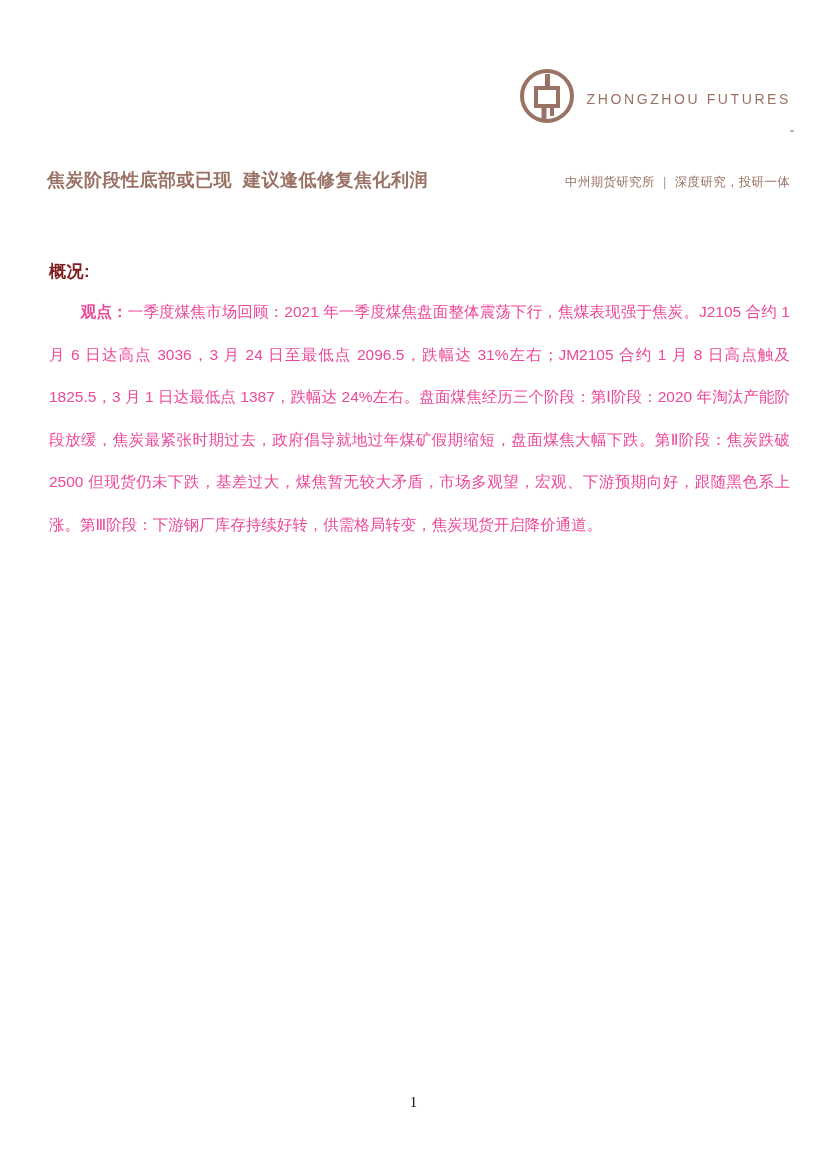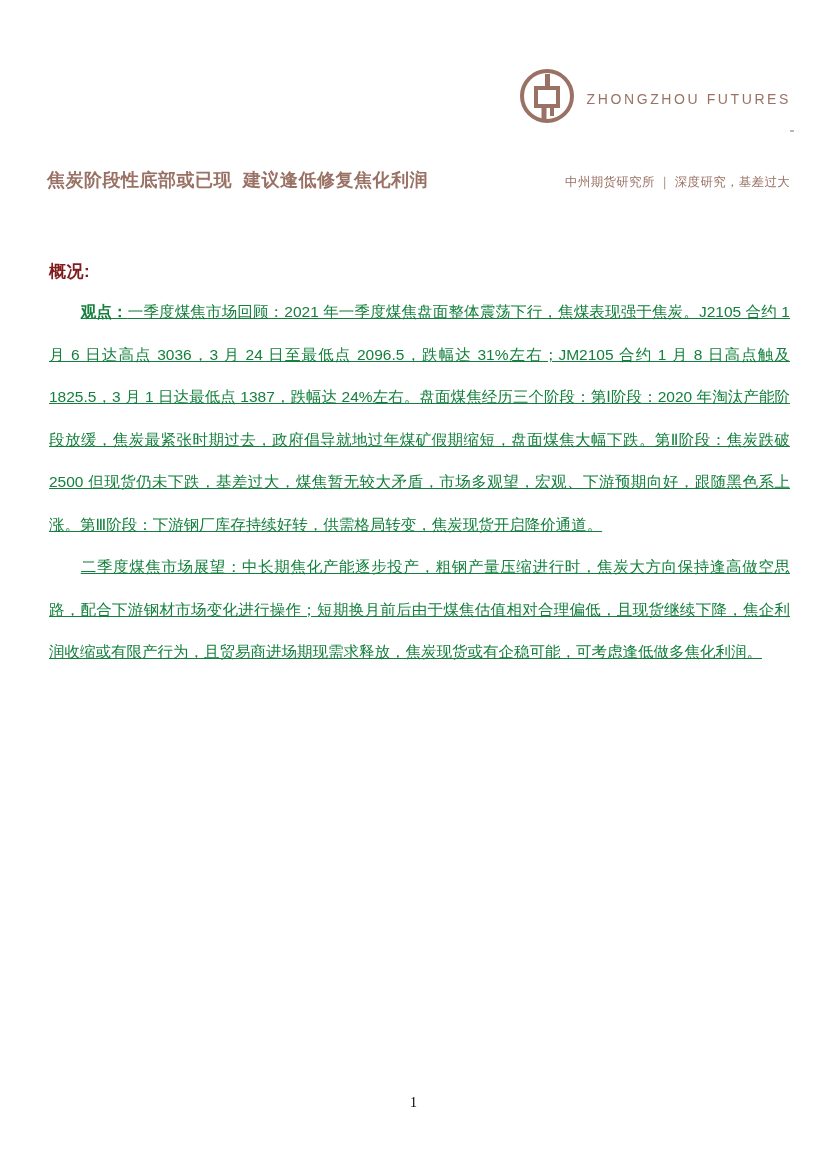--- a/index.html
+++ b/index.html
@@ -96,22 +96,21 @@
     letter-spacing: 0.5px;
   }
   .paragraphs {
     position: absolute;
     left: 49px;
     top: 291px;
     width: 741px;
     font-size: 15.5px;
     line-height: 42.5px;
     text-align: justify;
-    color: #15803d;
-    text-decoration: underline;
+    color: #ec4899;
   }
   .paragraphs p {
     margin: 0;
     text-indent: 2.05em;
   }
   .para-lead { font-weight: bold; }
 
   
   .page-number {
     position: absolute;
@@ -139,25 +138,24 @@
       <line x1="33" y1="38" x2="33" y2="48" stroke="#9a7265" stroke-width="4"></line>
     </svg>
     <div class="logo-text">
       <span class="logo-en">ZHONGZHOU FUTURES</span>
     </div>
   </div>
   <div class="artifact-dot"></div>
 
   <div class="title-row">
     <span class="doc-title">焦炭阶段性底部或已现  建议逢低修复焦化利润</span>
-    <span class="doc-subtitle">中州期货研究所 ｜ 深度研究，基差过大</span>
+    <span class="doc-subtitle">中州期货研究所 ｜ 深度研究，投研一体</span>
   </div>
 
   <div class="overview-label">概况:</div>
 
   <div class="paragraphs" id="paragraphs">
       <p><span class="para-lead">观点：</span>一季度煤焦市场回顾：2021 年一季度煤焦盘面整体震荡下行，焦煤表现强于焦炭。J2105 合约 1 月 6 日达高点 3036，3 月 24 日至最低点 2096.5，跌幅达 31%左右；JM2105 合约 1 月 8 日高点触及 1825.5，3 月 1 日达最低点 1387，跌幅达 24%左右。盘面煤焦经历三个阶段：第Ⅰ阶段：2020 年淘汰产能阶段放缓，焦炭最紧张时期过去，政府倡导就地过年煤矿假期缩短，盘面煤焦大幅下跌。第Ⅱ阶段：焦炭跌破 2500 但现货仍未下跌，基差过大，煤焦暂无较大矛盾，市场多观望，宏观、下游预期向好，跟随黑色系上涨。第Ⅲ阶段：下游钢厂库存持续好转，供需格局转变，焦炭现货开启降价通道。</p>
-      <p>二季度煤焦市场展望：中长期焦化产能逐步投产，粗钢产量压缩进行时，焦炭大方向保持逢高做空思路，配合下游钢材市场变化进行操作；短期换月前后由于煤焦估值相对合理偏低，且现货继续下降，焦企利润收缩或有限产行为，且贸易商进场期现需求释放，焦炭现货或有企稳可能，可考虑逢低做多焦化利润。</p>
     </div>
 
   <div class="page-number">1</div>
 
 </div>
 
 </body></html>

